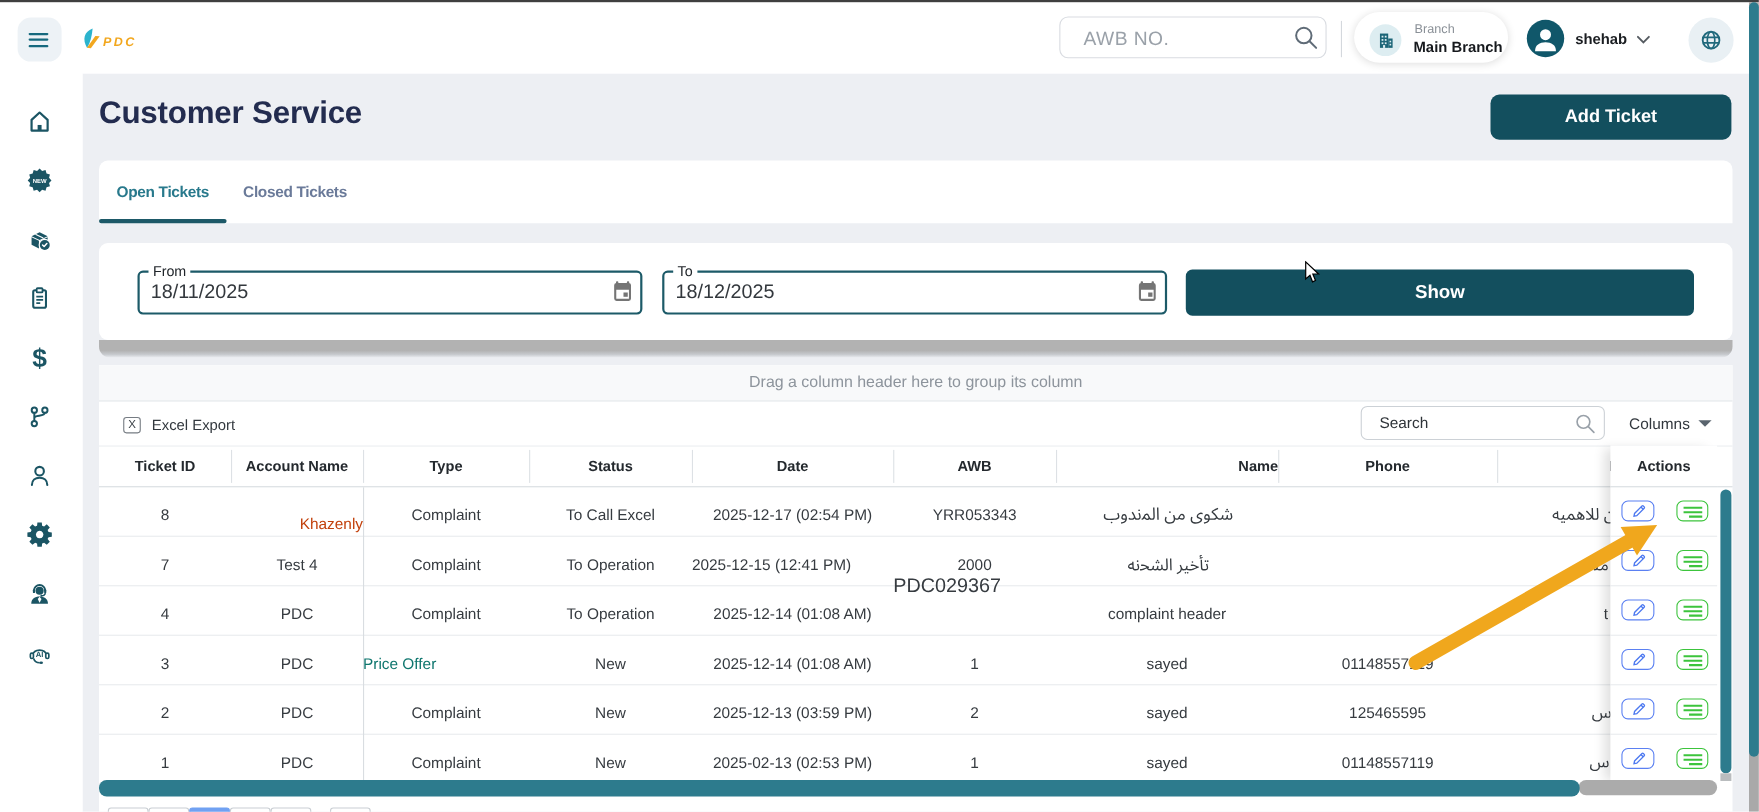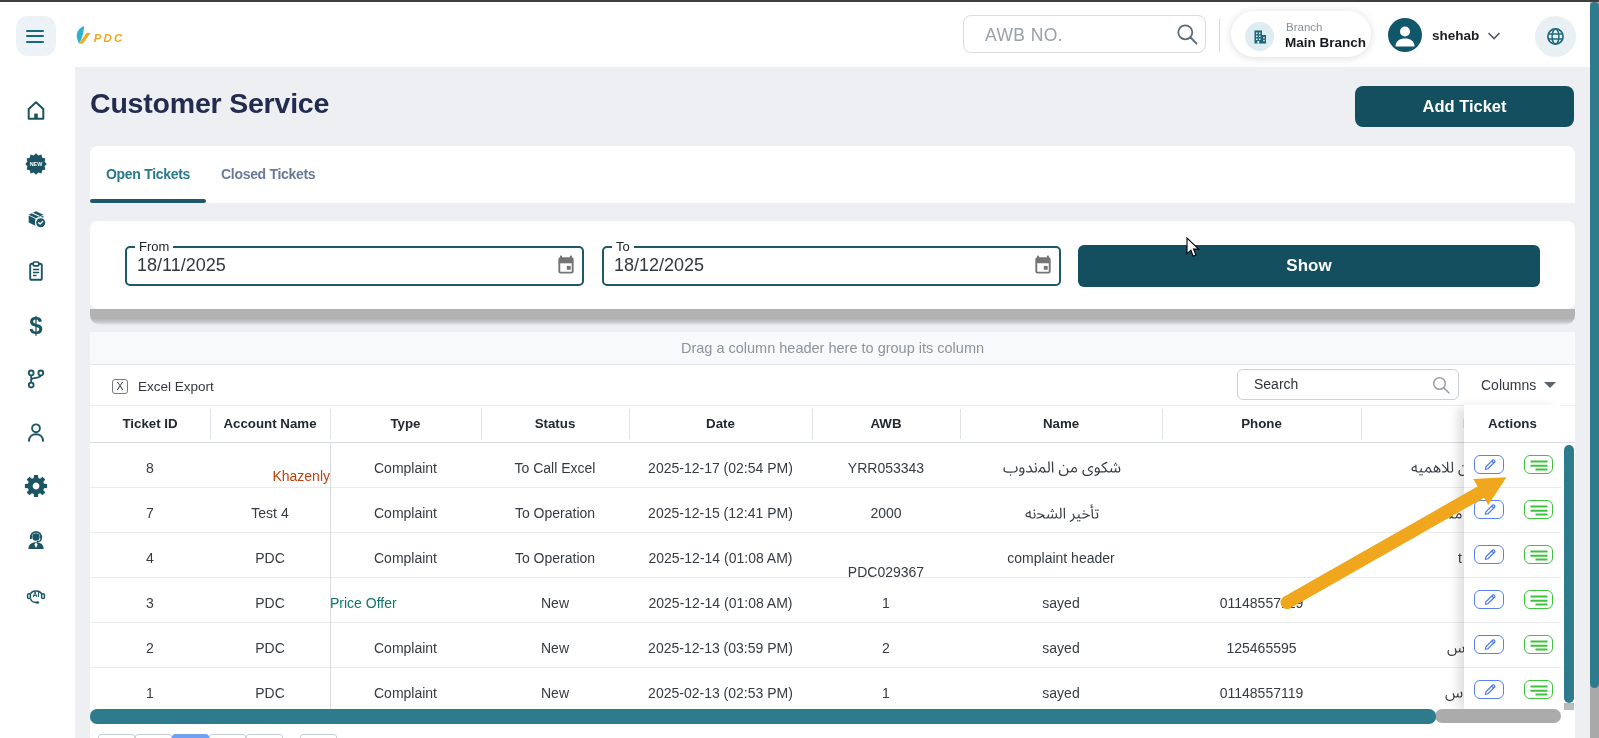--- a/index.html
+++ b/index.html
@@ -164,46 +164,46 @@
     <div class="a" style="left:210px;top:416px;width:120px;text-align:center;font-size:13.3px;font-weight:bold;color:#24292e">Account Name</div>
     <div class="a" style="left:330px;top:409px;width:1px;height:30px;background:#dde1e5"></div>
     <div class="a" style="left:330px;top:416px;width:151px;text-align:center;font-size:13.3px;font-weight:bold;color:#24292e">Type</div>
     <div class="a" style="left:481px;top:409px;width:1px;height:30px;background:#dde1e5"></div>
     <div class="a" style="left:481px;top:416px;width:148px;text-align:center;font-size:13.3px;font-weight:bold;color:#24292e">Status</div>
     <div class="a" style="left:629px;top:409px;width:1px;height:30px;background:#dde1e5"></div>
     <div class="a" style="left:629px;top:416px;width:183px;text-align:center;font-size:13.3px;font-weight:bold;color:#24292e">Date</div>
     <div class="a" style="left:812px;top:409px;width:1px;height:30px;background:#dde1e5"></div>
     <div class="a" style="left:812px;top:416px;width:148px;text-align:center;font-size:13.3px;font-weight:bold;color:#24292e">AWB</div>
     <div class="a" style="left:960px;top:409px;width:1px;height:30px;background:#dde1e5"></div>
-    <div class="a" style="left:960px;top:416px;width:202px;text-align:center;font-size:13.3px;font-weight:bold;color:#24292e">Name</div>
+    <div class="a" style="left:960px;top:416px;width:202px;text-align:right;font-size:13.3px;font-weight:bold;color:#24292e">Name</div>
     <div class="a" style="left:1162px;top:409px;width:1px;height:30px;background:#dde1e5"></div>
     <div class="a" style="left:1162px;top:416px;width:199px;text-align:center;font-size:13.3px;font-weight:bold;color:#24292e">Phone</div>
     <div class="a" style="left:1361px;top:409px;width:1px;height:30px;background:#dde1e5"></div>
     <div class="a" style="left:1361px;top:416px;width:260px;text-align:center;font-size:13.3px;font-weight:bold;color:#24292e">Message</div>
     <div class="a" style="left:90px;top:487px;width:1471px;height:1px;background:#e9ebee"></div>
     <div class="a" style="left:90px;top:460px;width:120px;text-align:center;font-size:14px;color:#363b40">8</div>
     <div class="a" style="left:210px;top:468px;width:120px;text-align:right;font-size:14px;color:#c2410c">Khazenly</div>
     <div class="a" style="left:330px;top:460px;width:151px;text-align:center;font-size:14px;color:#363b40">Complaint</div>
     <div class="a" style="left:481px;top:460px;width:148px;text-align:center;font-size:14px;color:#363b40">To Call Excel</div>
     <div class="a" style="left:629px;top:460px;width:183px;text-align:center;font-size:14px;color:#363b40">2025-12-17 (02:54 PM)</div>
     <div class="a" style="left:812px;top:460px;width:148px;text-align:center;font-size:14px;color:#363b40">YRR053343</div>
     <div class="a" style="left:90px;top:532px;width:1471px;height:1px;background:#e9ebee"></div>
     <div class="a" style="left:90px;top:505px;width:120px;text-align:center;font-size:14px;color:#363b40">7</div>
     <div class="a" style="left:210px;top:505px;width:120px;text-align:center;font-size:14px;color:#363b40">Test 4</div>
     <div class="a" style="left:330px;top:505px;width:151px;text-align:center;font-size:14px;color:#363b40">Complaint</div>
     <div class="a" style="left:481px;top:505px;width:148px;text-align:center;font-size:14px;color:#363b40">To Operation</div>
-    <div class="a" style="left:629px;top:505px;width:183px;text-align:center;font-size:14px;color:#363b40">2025-12-15 (12:41 PM)</div>
+    <div class="a" style="left:629px;top:505px;width:183px;text-align:left;font-size:14px;color:#363b40">2025-12-15 (12:41 PM)</div>
     <div class="a" style="left:812px;top:505px;width:148px;text-align:center;font-size:14px;color:#363b40">2000</div>
     <div class="a" style="left:90px;top:577px;width:1471px;height:1px;background:#e9ebee"></div>
     <div class="a" style="left:90px;top:550px;width:120px;text-align:center;font-size:14px;color:#363b40">4</div>
     <div class="a" style="left:210px;top:550px;width:120px;text-align:center;font-size:14px;color:#363b40">PDC</div>
     <div class="a" style="left:330px;top:550px;width:151px;text-align:center;font-size:14px;color:#363b40">Complaint</div>
     <div class="a" style="left:481px;top:550px;width:148px;text-align:center;font-size:14px;color:#363b40">To Operation</div>
     <div class="a" style="left:629px;top:550px;width:183px;text-align:center;font-size:14px;color:#363b40">2025-12-14 (01:08 AM)</div>
-    <div class="a" style="left:812px;top:564px;width:148px;text-align:center;font-size:14px;color:#363b40">PDC029367</div>
+    <div class="a" style="left:812px;top:522px;width:148px;text-align:left;font-size:18px;color:#363b40">PDC029367</div>
     <div class="a" style="left:960px;top:550px;width:202px;text-align:center;font-size:14px;color:#363b40">complaint header</div>
     <div class="a" style="left:1448px;top:550px;width:24px;font-size:14px;color:#363b40;text-align:center">t</div>
     <div class="a" style="left:90px;top:622px;width:1471px;height:1px;background:#e9ebee"></div>
     <div class="a" style="left:90px;top:595px;width:120px;text-align:center;font-size:14px;color:#363b40">3</div>
     <div class="a" style="left:210px;top:595px;width:120px;text-align:center;font-size:14px;color:#363b40">PDC</div>
     <div class="a" style="left:330px;top:595px;width:151px;text-align:left;font-size:14px;color:#0f766e">Price Offer</div>
     <div class="a" style="left:481px;top:595px;width:148px;text-align:center;font-size:14px;color:#363b40">New</div>
     <div class="a" style="left:629px;top:595px;width:183px;text-align:center;font-size:14px;color:#363b40">2025-12-14 (01:08 AM)</div>
     <div class="a" style="left:812px;top:595px;width:148px;text-align:center;font-size:14px;color:#363b40">1</div>
     <div class="a" style="left:960px;top:595px;width:202px;text-align:center;font-size:14px;color:#363b40">sayed</div>

